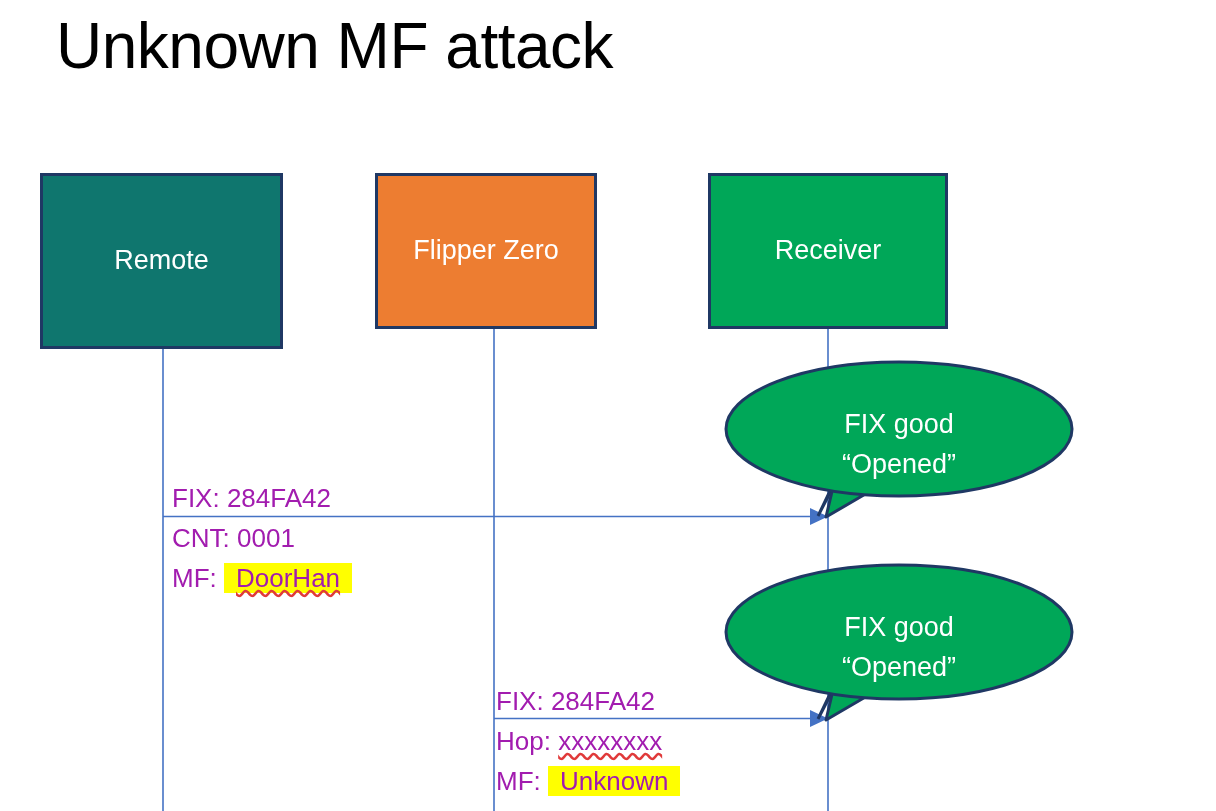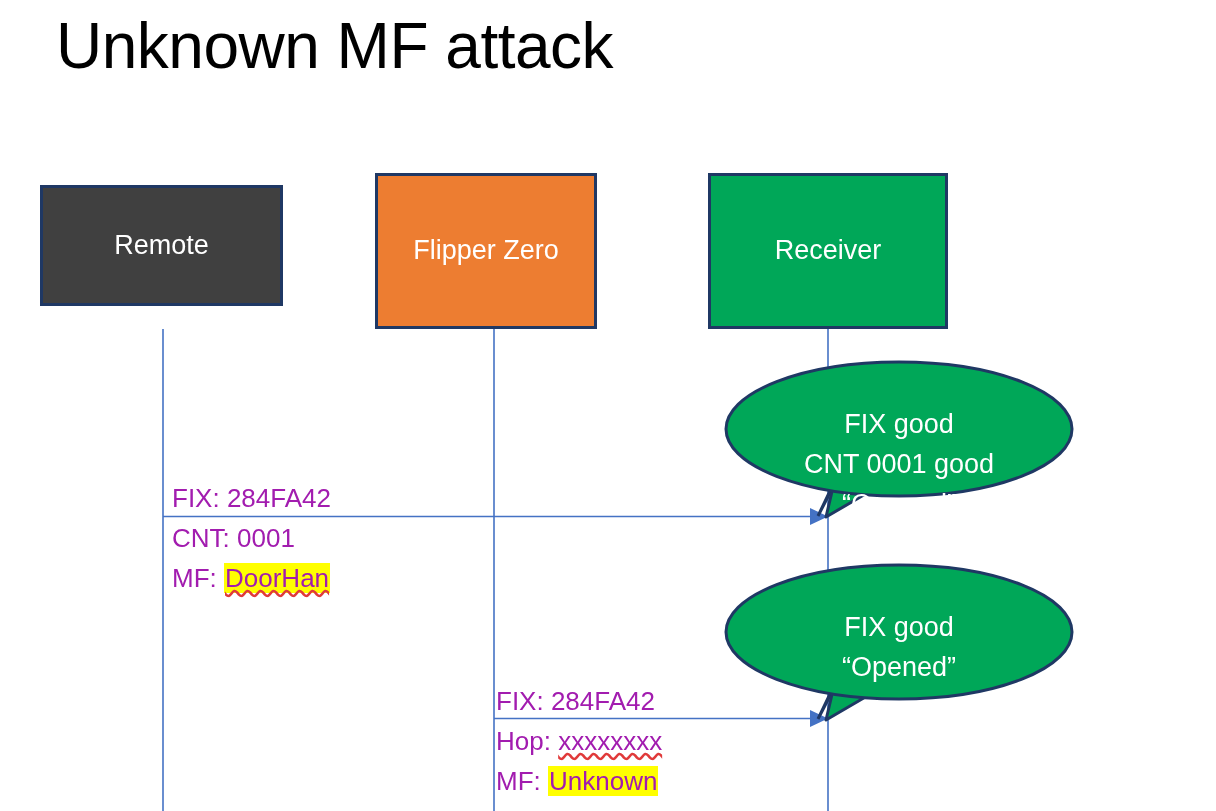--- a/index.html
+++ b/index.html
@@ -45,42 +45,42 @@
     border: 3px solid #1F3864;
     display: flex;
     align-items: center;
     justify-content: center;
     color: #ffffff;
     font-size: 27px;
     font-weight: 400;
     text-align: center;
     line-height: 1.1;
   }
-  #actor-remote   { left: 40px;  top: 173px; width: 243px; height: 121px; background: #404040; margin-top: 12px; }
+  #actor-remote   { left: 40px;  top: 173px; width: 243px; height: 176px; background: #0f766e; }
   #actor-flipper  { left: 375px; top: 173px; width: 222px; height: 156px; background: #ED7D31; }
   #actor-receiver { left: 708px; top: 173px; width: 240px; height: 156px; background: #00A758; justify-content: center; }
 
   
   .msg-text {
     position: absolute;
     font-size: 26px;
     color: #a21caf;
     line-height: 40px;
     white-space: nowrap;
   }
   #msg1-line1 { left: 172px; top: 478px; }
   #msg1-line2 { left: 172px; top: 518px; }
   #msg1-line3 { left: 172px; top: 558px; }
   #msg2-line1 { left: 496px; top: 681px; }
   #msg2-line2 { left: 496px; top: 721px; }
   #msg2-line3 { left: 496px; top: 761px; }
 
   .hl {
     background: #FFFF00;
-    padding: 0 1px;
+    padding: 0 12px;
   }
   .sq {
     text-decoration: underline wavy #E03A3A;
     text-decoration-skip-ink: none;
     text-underline-offset: 2px;
   }
 
   
   .bubble {
     position: absolute;
@@ -151,21 +151,20 @@
 </div>
 
 <div class="bubble" id="bubble1">
   <svg width="354" height="165" viewBox="0 0 354 165" xmlns="http://www.w3.org/2000/svg">
     <path d="M 108 132 L 96 157 L 110 130 Z" fill="#00A758" stroke="#1F3864" stroke-width="3"></path>
     <path d="M 112 124 L 104 158 L 152 130 Z" fill="#00A758" stroke="#1F3864" stroke-width="3" stroke-linejoin="round"></path>
     <ellipse cx="177" cy="70" rx="173" ry="67" fill="#00A758" stroke="#1F3864" stroke-width="3"></ellipse>
   </svg>
   <div class="bubble-text">
     <div>FIX good</div>
-    <div>CNT 0001 good</div>
     <div>“Opened”</div>
   </div>
 </div>
 
 <div class="bubble" id="bubble2">
   <svg width="354" height="165" viewBox="0 0 354 165" xmlns="http://www.w3.org/2000/svg">
     <path d="M 108 132 L 96 157 L 110 130 Z" fill="#00A758" stroke="#1F3864" stroke-width="3"></path>
     <path d="M 112 124 L 104 158 L 152 130 Z" fill="#00A758" stroke="#1F3864" stroke-width="3" stroke-linejoin="round"></path>
     <ellipse cx="177" cy="70" rx="173" ry="67" fill="#00A758" stroke="#1F3864" stroke-width="3"></ellipse>
   </svg>

